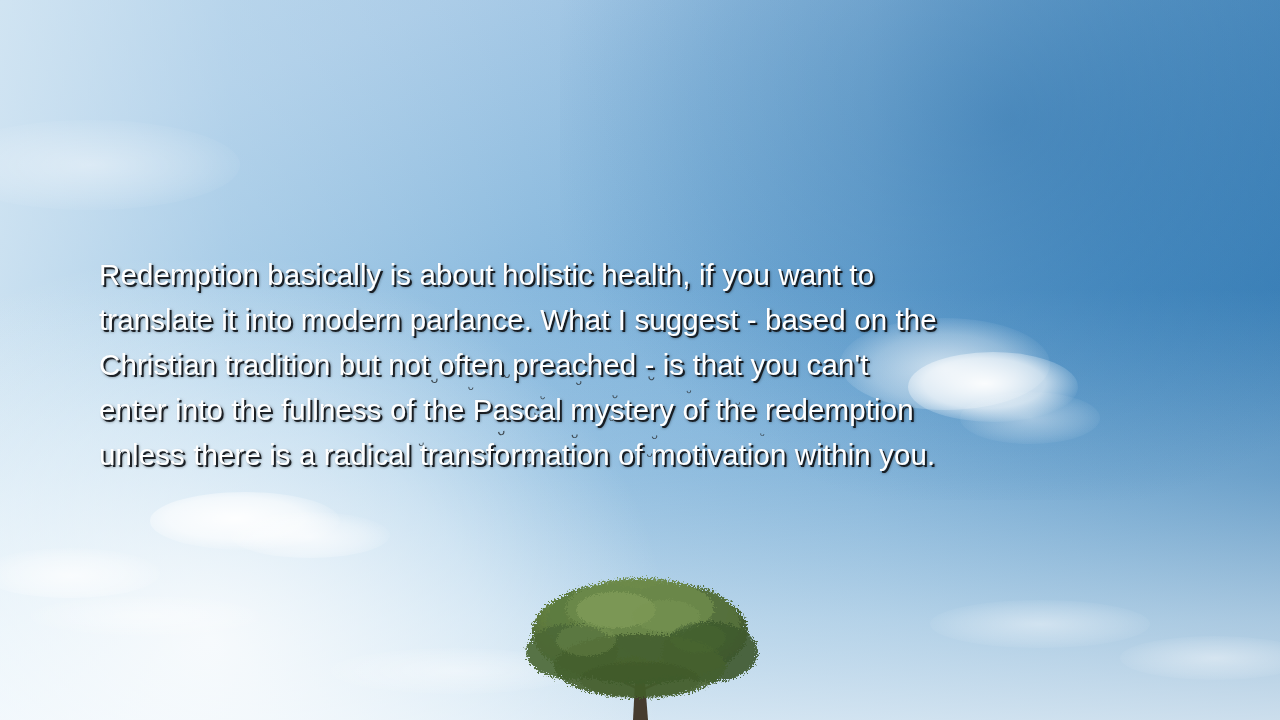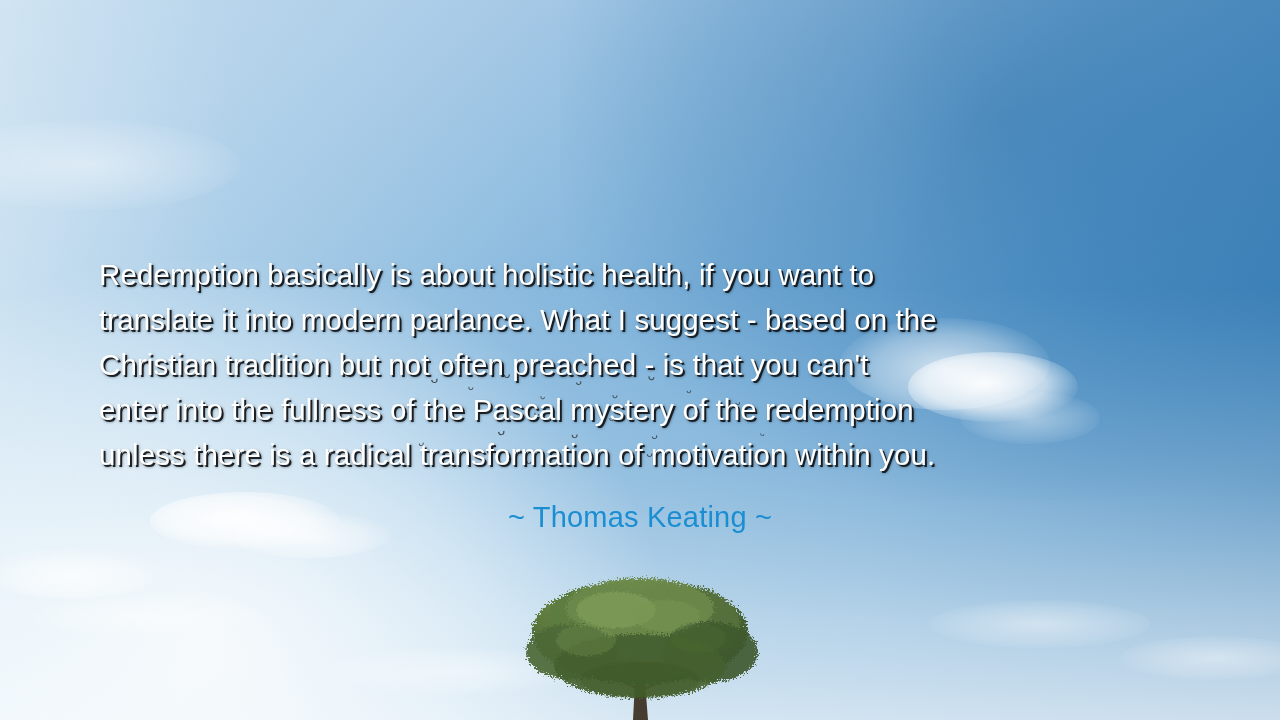--- a/index.html
+++ b/index.html
@@ -265,17 +265,14 @@
   </div>
 
   <div id="quote-block">
     <p id="quote-text">Redemption basically is about holistic health, if you want to
 translate it into modern parlance. What I suggest - based on the
 Christian tradition but not often preached - is that you can't
 enter into the fullness of the Pascal mystery of the redemption
 unless there is a radical transformation of motivation within you.</p>
   </div>
 
-  <div id="attribution">
-    <p id="attribution-text">~ Thomas Keating ~</p>
-  </div>
 
 </div>
 
 </body></html>

